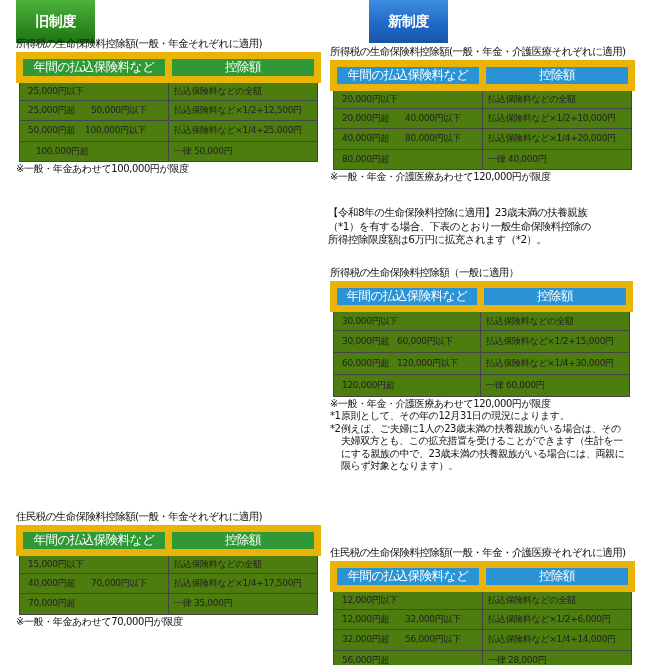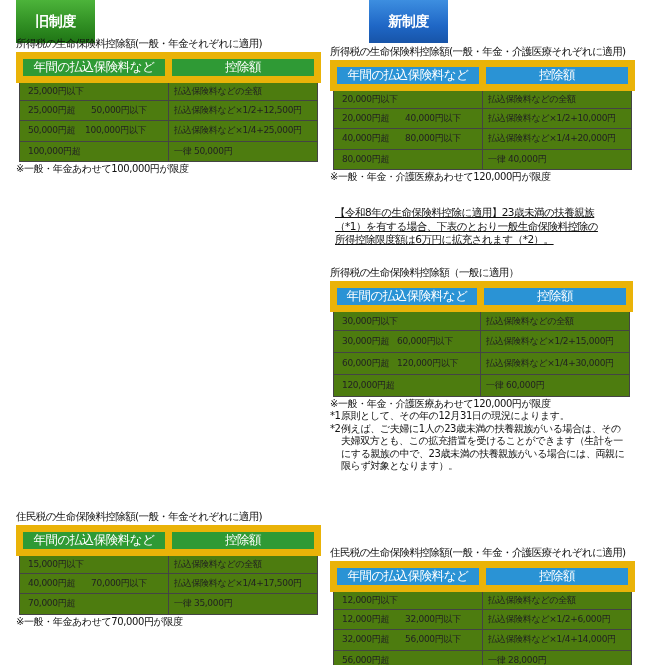--- a/index.html
+++ b/index.html
@@ -65,21 +65,21 @@
     </tr>
     <tr>
       <td><span>25,000円超</span><span class="gap"></span><span>50,000円以下</span></td>
       <td class="c2">払込保険料など×1/2+12,500円</td>
     </tr>
     <tr>
       <td><span>50,000円超</span><span class="gap" style="width:10px"></span><span>100,000円以下</span></td>
       <td class="c2">払込保険料など×1/4+25,000円</td>
     </tr>
     <tr>
-      <td style="padding-left:8px"><span>100,000円超</span><span></span></td>
+      <td style="padding-left:16px"><span>100,000円超</span><span></span></td>
       <td class="c2">一律  50,000円</td>
     </tr>
   </tbody>
     </table>
   <div class="note">※一般・年金あわせて100,000円が限度</div>
 </div>
 
 <div class="block" style="left:330px; top:44px;">
   <div class="caption">所得税の生命保険料控除額(一般・年金・介護医療それぞれに適用)</div>
   <table class="tbl blue" style="width:298px;">
@@ -106,21 +106,21 @@
     </tr>
     <tr>
       <td><span>80,000円超</span><span></span></td>
       <td class="c2">一律  40,000円</td>
     </tr>
   </tbody>
     </table>
   <div class="note">※一般・年金・介護医療あわせて120,000円が限度</div>
 </div>
 
-<div class="block para" style="left:335px; top:206px; width:310px;text-decoration:underline;">
+<div class="block para" style="left:328px; top:206px; width:310px;">
   <div>【令和8年の生命保険料控除に適用】23歳未満の扶養親族</div>
   <div>（*1）を有する場合、下表のとおり一般生命保険料控除の</div>
   <div>所得控除限度額は6万円に拡充されます（*2）。</div>
 </div>
 
 <div class="block" style="left:330px; top:265px;">
   <div class="caption">所得税の生命保険料控除額（一般に適用）</div>
   <table class="tbl blue" style="width:296px;">
     <colgroup>
         <col style="width:147px">

